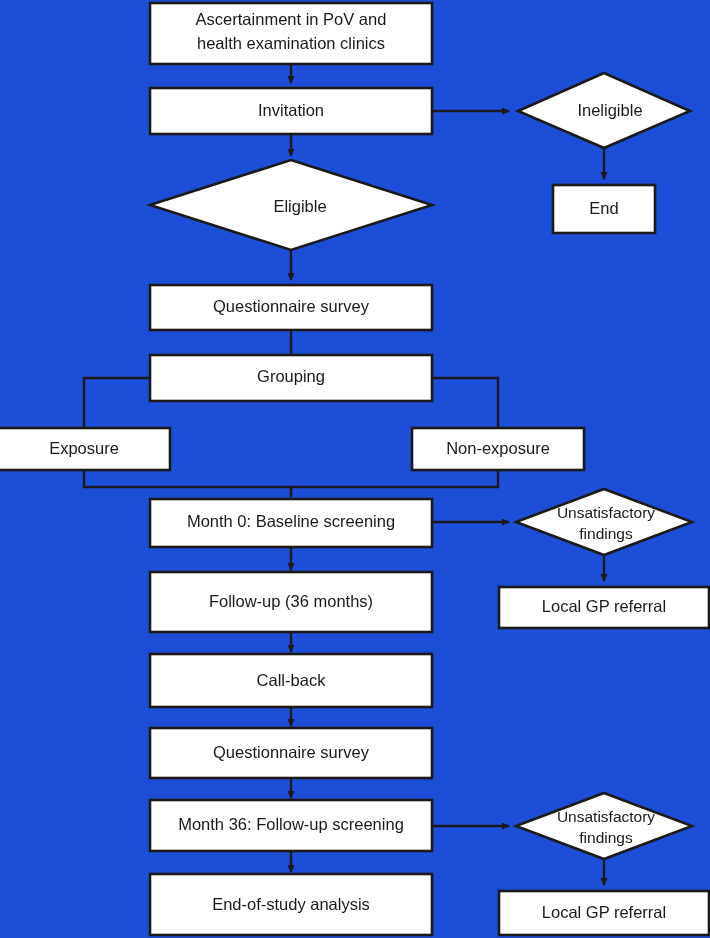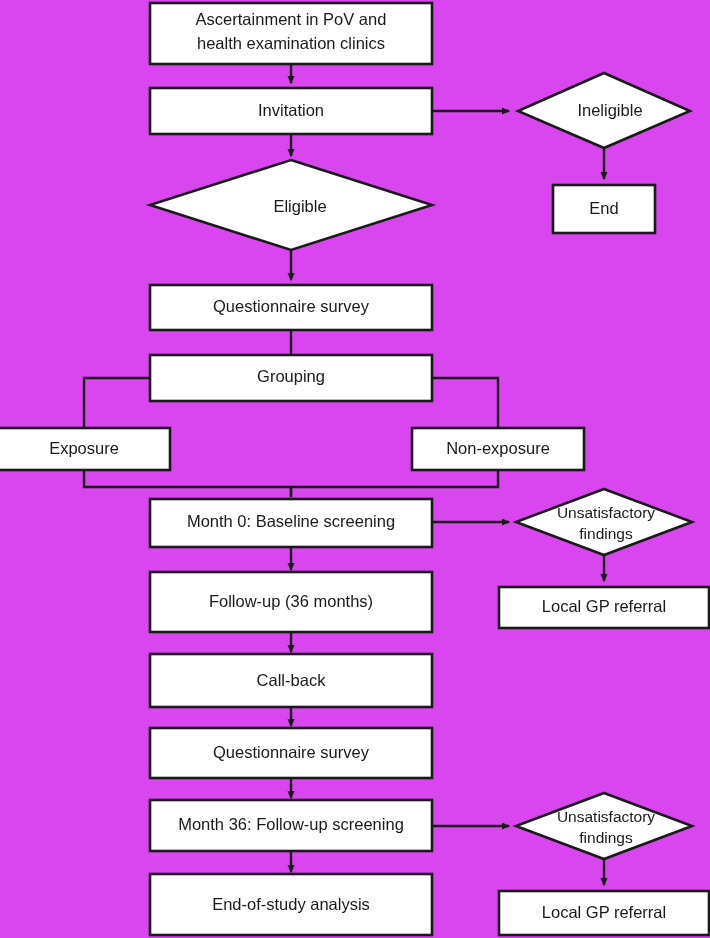--- a/index.html
+++ b/index.html
@@ -10,21 +10,21 @@
   body {
     width: 710px;
     height: 938px;
     font-family: "Liberation Sans", sans-serif;
     overflow: hidden;
   }
   #flowchart-root {
     position: relative;
     width: 710px;
     height: 938px;
-    background: #d946ef;
+    background: #1d4ed8;
   }
   svg.chart-canvas {
     position: absolute;
     top: 0;
     left: 0;
     width: 710px;
     height: 938px;
     display: block;
   }
   .node-shape {

